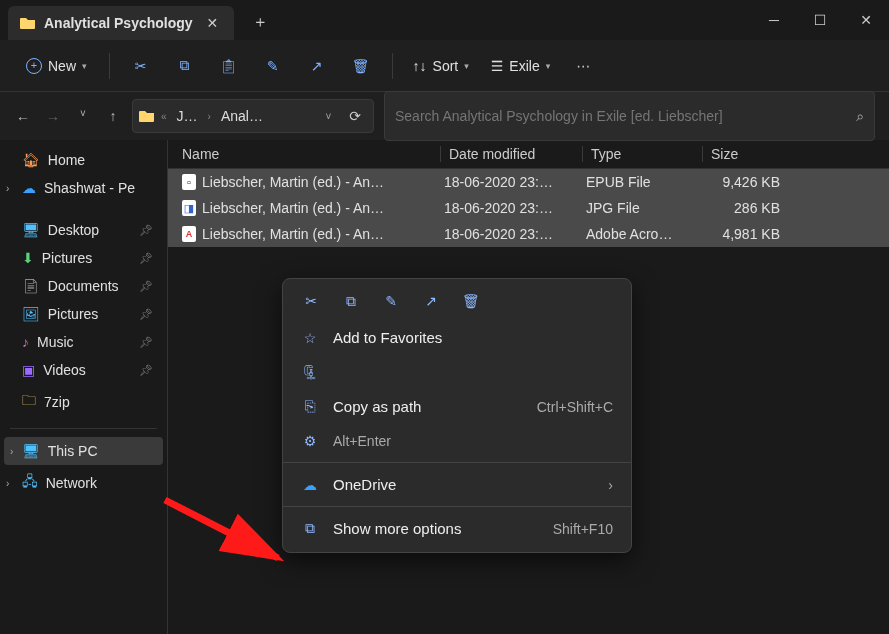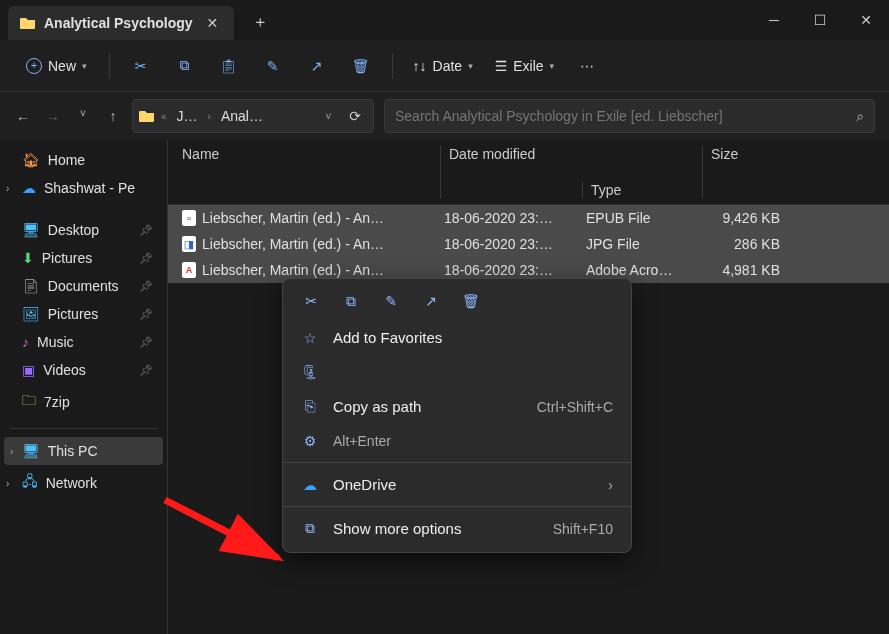--- a/index.html
+++ b/index.html
@@ -25,21 +25,21 @@
 .navbar { height: 48px; display: flex; align-items: center; padding: 0 14px; gap: 10px; background: #1f1f1f; }
 .nav-arrows { display: flex; gap: 12px; color: #bbb; }
 .nav-arrow { width: 18px; text-align: center; }
 .addr { flex: 0 0 242px; height: 34px; background: #2b2b2b; border: 1px solid #3a3a3a; border-radius: 4px; display: flex; align-items: center; padding: 0 6px; gap: 6px; }
 .addr .folder-ic { color: #ffd66e; }
 .addr .crumb { padding: 2px 4px; color: #ddd; white-space: nowrap; overflow: hidden; max-width: 60px; text-overflow: ellipsis; }
 .addr .sep { color: #888; font-size: 10px; }
 .addr .spacer { flex: 1; }
 .addr .dd { color: #aaa; font-size: 10px; padding: 0 6px; }
 .addr .refresh { color: #ccc; padding: 0 6px; }
-.search { flex: 1; height: 34px; background: #2b2b2b; border: 1px solid #3a3a3a; border-radius: 4px; display: flex; align-items: center; padding: 12px 10px; color: #888; }
+.search { flex: 1; height: 50px; background: #2b2b2b; border: 1px solid #3a3a3a; border-radius: 4px; display: flex; align-items: center; padding: 12px 10px; color: #888; }
 .search input { flex: 1; background: transparent; border: none; outline: none; color: #ddd; font-size: 14px; }
 .search .mag { color: #aaa; }
 
 .main { display: flex; height: calc(634px - 40px - 52px - 48px); }
 .sidebar { width: 168px; border-right: 1px solid #333; padding: 6px 0; overflow: hidden; }
 .sb-item { display: flex; align-items: center; gap: 8px; padding: 6px 8px 6px 22px; position: relative; white-space: nowrap; }
 .sb-item .chev { position: absolute; left: 6px; font-size: 10px; color: #aaa; }
 .sb-item .pin { color: #888; font-size: 11px; margin-left: auto; margin-right: 6px; }
 .sb-item.selected { background: #3a3a3a; border-radius: 4px; margin: 0 4px; padding-left: 18px; }
 .sb-sep { height: 1px; background: #333; margin: 8px 10px; }
@@ -52,21 +52,21 @@
 .ic-music { color: #d86bb8; }
 .ic-video { color: #9b6bff; }
 .ic-folder { color: #ffd66e; }
 .ic-pc { color: #4fc1ff; }
 .ic-net { color: #4fc1ff; }
 
 .content { flex: 1; position: relative; }
 .cols { display: flex; padding: 6px 0 6px 14px; border-bottom: 1px solid #333; color: #ccc; }
 .col-name { width: 258px; }
 .col-date { width: 142px; }
-.col-type { width: 120px; margin-top: 36px; }
+.col-type { width: 120px; }
 .col-size { width: 92px; }
 .col-sep { border-left: 1px solid #3a3a3a; padding-left: 8px; }
 .row { display: flex; padding: 5px 0 5px 14px; align-items: center; }
 .row.sel { background: #4a4a4a; }
 .row .cell { white-space: nowrap; overflow: hidden; text-overflow: ellipsis; }
 .row .cname { width: 254px; display: flex; align-items: center; gap: 6px; }
 .row .cdate { width: 142px; padding-left: 8px; }
 .row .ctype { width: 120px; padding-left: 8px; }
 .row .csize { width: 92px; text-align: right; padding-right: 10px; }
 .file-ic { width: 14px; height: 16px; display: inline-flex; align-items: center; justify-content: center; font-size: 11px; }
@@ -117,21 +117,21 @@
   <div class="toolbar-sep"></div>
   <div class="icon-btn">✂</div>
   <div class="icon-btn">⧉</div>
   <div class="icon-btn">📋︎</div>
   <div class="icon-btn">✎</div>
   <div class="icon-btn">↗</div>
   <div class="icon-btn">🗑︎</div>
   <div class="toolbar-sep"></div>
   <div class="sort-btn">
     <span>↑↓</span>
-    <span>Date</span>
+    <span>Sort</span>
     <span class="chev-sm">▾</span>
   </div>
   <div class="view-btn">
     <span>☰</span>
     <span>Exile</span>
     <span class="chev-sm">▾</span>
   </div>
   <div class="icon-btn" style="color:#ccc">⋯</div>
 </div>
 

